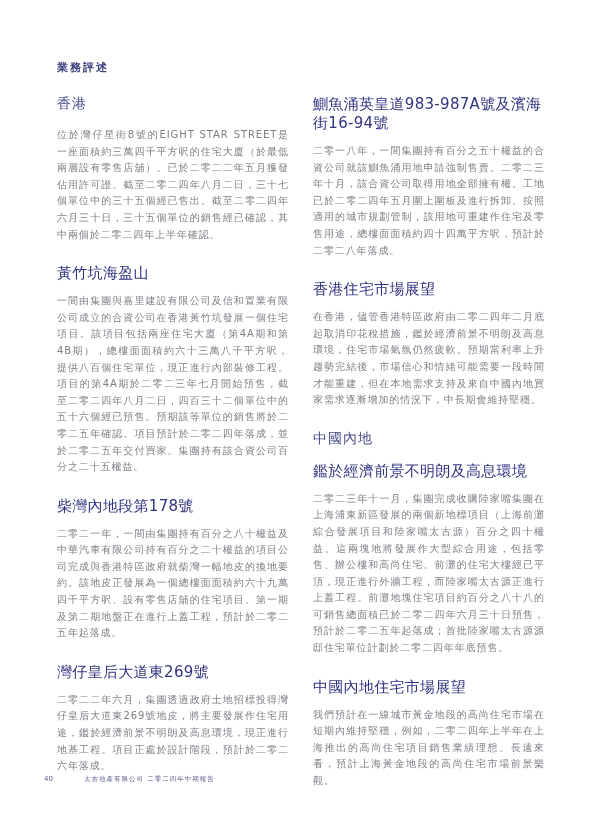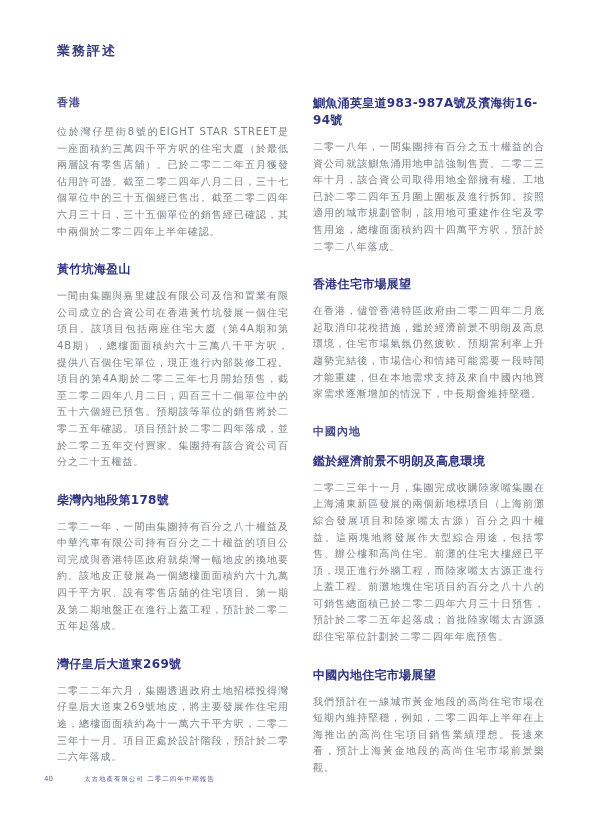--- a/index.html
+++ b/index.html
@@ -1,24 +1,24 @@
 <!DOCTYPE html>
 <html><head>
   <meta charset="utf-8">
   <style>
     html, body { margin: 0; padding: 0; background: #ffffff; }
     body { width: 600px; height: 814px; position: relative; overflow: hidden;
       font-family: "DejaVu Sans", "Liberation Sans", sans-serif; }
-    .header-label { position: absolute; left: 57px; top: 42px; font-size: 13px; letter-spacing: 2px;
+    .header-label { position: absolute; left: 57px; top: 60px; font-size: 11px; letter-spacing: 2px;
       color: #3b3f7e; font-weight: bold; }
     .col { position: absolute; top: 95px; width: 232px; }
     .col.left { left: 57px; }
     .col.right { left: 313px; }
-    .region { font-size: 11px; color: #4a4e8a; margin: 0 0 14px 0; font-weight: bold; letter-spacing: 1px; }
-    .sub { font-size: 12px; color: #2f3480; font-weight: bold; margin: 0 0 10px 0; letter-spacing: 0.3px; }
+    .region { font-size: 14px; color: #4a4e8a; margin: 0 0 14px 0; font-weight: normal; letter-spacing: 1px; }
+    .sub { font-size: 15px; color: #2f3480; font-weight: normal; margin: 0 0 10px 0; letter-spacing: 0.3px; }
     .para { font-size: 10px; line-height: 16.6px; color: #7d7f86; margin: 0 0 21px 0; letter-spacing: 0.9px;
       text-align: justify; text-justify: inter-character; }
     .right .region { margin-top: 16px; }
     .footer { position: absolute; top: 775px; left: 44px; font-size: 6.5px; color: #5d6090; }
     .footer .pnum { display: inline-block; width: 38px; font-size: 7px; }
     .footer .title { letter-spacing: 1px; }
   </style>
 </head>
 <body>
 
@@ -29,21 +29,21 @@
 
   <p class="para">位於灣仔星街8號的EIGHT STAR STREET是一座面積約三萬四千平方呎的住宅大廈（於最低兩層設有零售店舖）。已於二零二二年五月獲發佔用許可證。截至二零二四年八月二日，三十七個單位中的三十五個經已售出。截至二零二四年六月三十日，三十五個單位的銷售經已確認，其中兩個於二零二四年上半年確認。</p>
 
   <h3 class="sub">黃竹坑海盈山</h3>
   <p class="para">一間由集團與嘉里建設有限公司及信和置業有限公司成立的合資公司在香港黃竹坑發展一個住宅項目。該項目包括兩座住宅大廈（第4A期和第4B期），總樓面面積約六十三萬八千平方呎，提供八百個住宅單位，現正進行內部裝修工程。項目的第4A期於二零二三年七月開始預售，截至二零二四年八月二日，四百三十二個單位中的五十六個經已預售。預期該等單位的銷售將於二零二五年確認。項目預計於二零二四年落成，並於二零二五年交付買家。集團持有該合資公司百分之二十五權益。</p>
 
   <h3 class="sub">柴灣內地段第178號</h3>
   <p class="para">二零二一年，一間由集團持有百分之八十權益及中華汽車有限公司持有百分之二十權益的項目公司完成與香港特區政府就柴灣一幅地皮的換地要約。該地皮正發展為一個總樓面面積約六十九萬四千平方呎、設有零售店舖的住宅項目。第一期及第二期地盤正在進行上蓋工程，預計於二零二五年起落成。</p>
 
   <h3 class="sub">灣仔皇后大道東269號</h3>
-  <p class="para">二零二二年六月，集團透過政府土地招標投得灣仔皇后大道東269號地皮，將主要發展作住宅用途，總樓面面積約為十一萬六千平方呎，二零二三年十一月。項目正處於設計階段，預計於二零二六年落成。</p>
+  <p class="para">二零二二年六月，集團透過政府土地招標投得灣仔皇后大道東269號地皮，將主要發展作住宅用途，鑑於經濟前景不明朗及高息環境，現正進行地基工程。項目正處於設計階段，預計於二零二六年落成。</p>
 </div>
 
 <div class="col right">
   <h3 class="sub">鰂魚涌英皇道983-987A號及濱海街16-94號</h3>
   <p class="para">二零一八年，一間集團持有百分之五十權益的合資公司就該鰂魚涌用地申請強制售賣。二零二三年十月，該合資公司取得用地全部擁有權。工地已於二零二四年五月圍上圍板及進行拆卸。按照適用的城市規劃管制，該用地可重建作住宅及零售用途，總樓面面積約四十四萬平方呎，預計於二零二八年落成。</p>
 
   <h3 class="sub">香港住宅市場展望</h3>
   <p class="para">在香港，儘管香港特區政府由二零二四年二月底起取消印花稅措施，鑑於經濟前景不明朗及高息環境，住宅市場氣氛仍然疲軟。預期當利率上升趨勢完結後，市場信心和情緒可能需要一段時間才能重建，但在本地需求支持及來自中國內地買家需求逐漸增加的情況下，中長期會維持堅穩。</p>
 
   <h2 class="region">中國內地</h2>

